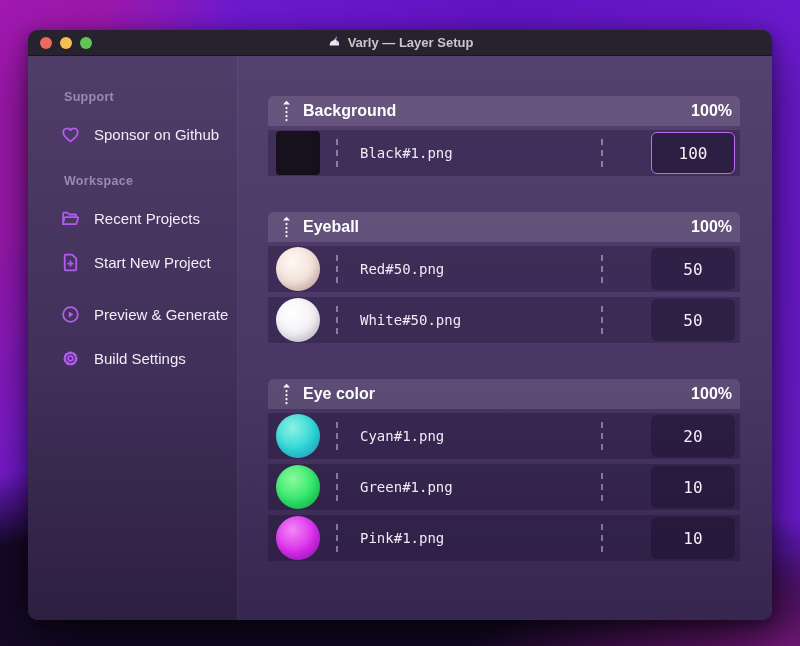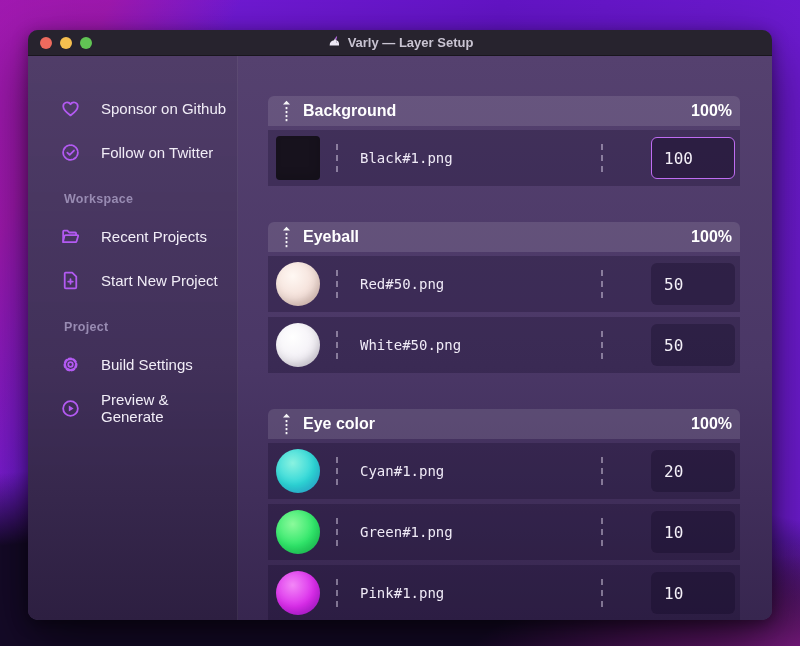--- a/index.html
+++ b/index.html
@@ -46,52 +46,52 @@
     background:linear-gradient(to bottom, rgba(0,0,0,.06), rgba(0,0,0,.18));
   }
   .section-label{
     padding-left:28px; margin-bottom:12px;
     font-size:12.5px; font-weight:bold; letter-spacing:.3px; color:#988bb2;
   }
   .section + .section{ margin-top:16px; }
   .section:not(:first-child) .section-label{ margin-top:22px; }
   .side-item{
     height:36px; margin-bottom:8px; border-radius:8px;
-    display:flex; align-items:center; gap:20px; padding-left:24px;
+    display:flex; align-items:center; gap:13px; padding-left:24px;
     color:#f1edf7; font-size:15px; cursor:default;
   }
   .side-item.selected{ background:rgba(255,255,255,.08); }
   .side-item .icn{ width:21px; height:21px; display:flex; align-items:center; justify-content:center; }
   .icn svg{ width:21px; height:21px; stroke:#b35af2; fill:none; stroke-width:1.7; stroke-linecap:round; stroke-linejoin:round; }
 
   
   .main{ flex:1; padding:40px 32px 6px 30px; display:flex; flex-direction:column; gap:36px; min-width:0; }
   .group{ display:flex; flex-direction:column; }
   .group-header{
     height:30px; border-radius:6px 6px 0 0; background:rgba(255,255,255,.115);
     display:flex; align-items:center; padding:0 8px 0 14px; margin-bottom:4px;
   }
   .drag{ width:9px; height:22px; margin-right:12px; opacity:.95; }
   .group-title{ font-size:16px; font-weight:bold; color:#ffffff; }
   .group-percent{ margin-left:auto; font-size:16px; font-weight:bold; color:#ffffff; }
   .rows{ display:flex; flex-direction:column; gap:5px; }
   .row{
-    height:56px; border-radius:0; background:rgba(12,3,30,.25);
+    height:46px; border-radius:0; background:rgba(12,3,30,.25);
     display:flex; align-items:center; padding:0 5px 0 8px;
   }
   .thumb{ width:44px; height:44px; border-radius:50%; flex:0 0 44px; box-shadow:inset -3px -5px 8px rgba(0,0,0,.12); }
   .dashes{ width:0; height:28px; border-left:2px dashed rgba(233,225,245,.45); margin-left:16px; }
   .fname{
     flex:1; margin-left:22px; color:#efeaf6; font-size:14px;
     font-family:"DejaVu Sans Mono", monospace; white-space:nowrap; overflow:hidden;
   }
   .val-wrap{ margin-left:16px; }
   .val{
     width:84px; height:42px; border-radius:6px; border:1.5px solid transparent;
-    background:rgba(12,3,30,.28); color:#f4f0f8; text-align:left; padding:0 12px;
+    background:rgba(12,3,30,.28); color:#f4f0f8; text-align:center; padding:0 12px;
     font-size:16px; font-family:"DejaVu Sans Mono", monospace; outline:none;margin-left:32px;
   }
   .val.focused{ border-color:#bf6cf2; background:rgba(12,3,30,.38); }
 </style>
 </head>
 <body>
 
 <div class="window">
 
   <div class="titlebar">
@@ -108,36 +108,28 @@
       </svg>
       <span>Varly — Layer Setup</span>
     </div>
   </div>
 
   <div class="wbody">
 
     <div class="sidebar">
 
       <div class="section">
+        <div class="section-label">Support</div>
         <div class="side-item">
           <span class="icn">
             <svg viewBox="0 0 20 20">
                 <path d="M10 16.6 C5.2 13 3.1 10.6 3.1 8 A3.7 3.7 0 0 1 10 6 A3.7 3.7 0 0 1 16.9 8 C16.9 10.6 14.8 13 10 16.6 Z"></path>
               </svg>
           </span>
           <span>Sponsor on Github</span>
-        </div>
-        <div class="side-item">
-          <span class="icn">
-            <svg viewBox="0 0 20 20">
-                <circle cx="10" cy="10" r="7" stroke-dasharray="3.4 1.4"></circle>
-                <path d="M7 10.2 L9.2 12.3 L13.3 8.1"></path>
-              </svg>
-          </span>
-          <span>Follow on Twitter</span>
         </div>
       </div>
 
       <div class="section">
         <div class="section-label">Workspace</div>
         <div class="side-item">
           <span class="icn">
             <svg viewBox="0 0 20 20">
                 <path d="M3 13.5 V5.3 Q3 4.5 3.8 4.5 L7.1 4.5 L8.7 6.2 L14.5 6.2 Q15.3 6.2 15.3 7 V8.3"></path>
                 <path d="M2.8 15.2 L4.3 9.4 Q4.5 8.6 5.3 8.6 L16.6 8.6 Q17.5 8.6 17.3 9.5 L15.8 14.6 Q15.6 15.4 14.7 15.4 L3.5 15.4 Q2.6 15.4 2.8 15.2 Z"></path>
@@ -150,38 +142,37 @@
             <svg viewBox="0 0 20 20">
                 <path d="M5.3 2.5 H11.6 L15.5 6.4 V16.4 Q15.5 17.5 14.4 17.5 H5.6 Q4.5 17.5 4.5 16.4 V3.6 Q4.5 2.5 5.3 2.5 Z"></path>
                 <path d="M10 8.8 V13.2 M7.8 11 H12.2"></path>
               </svg>
           </span>
           <span>Start New Project</span>
         </div>
       </div>
 
       <div class="section">
-        <div class="section-label">Project</div>
+        <div class="side-item">
+          <span class="icn">
+            <svg viewBox="0 0 20 20">
+                <circle cx="10" cy="10" r="7"></circle>
+                <path d="M8.4 7.2 L13 10 L8.4 12.8 Z" fill="#b35af2" stroke="none"></path>
+              </svg>
+          </span>
+          <span>Preview &amp; Generate</span>
+        </div>
         <div class="side-item">
           <span class="icn">
             <svg viewBox="0 0 20 20">
                 <circle cx="10" cy="10" r="5.4" stroke-width="2.5" stroke-dasharray="2.6 2.05"></circle>
                 <circle cx="10" cy="10" r="2.2"></circle>
               </svg>
           </span>
           <span>Build Settings</span>
-        </div>
-        <div class="side-item">
-          <span class="icn">
-            <svg viewBox="0 0 20 20">
-                <circle cx="10" cy="10" r="7"></circle>
-                <path d="M8.4 7.2 L13 10 L8.4 12.8 Z" fill="#b35af2" stroke="none"></path>
-              </svg>
-          </span>
-          <span>Preview &amp; Generate</span>
         </div>
       </div>
     </div>
 
     <div class="main">
 
       <div class="group">
         <div class="group-header">
           <svg class="drag" viewBox="0 0 9 22">
             <path d="M1 4.6 L4.5 0.8 L8 4.6 Z" fill="#fff"></path>

